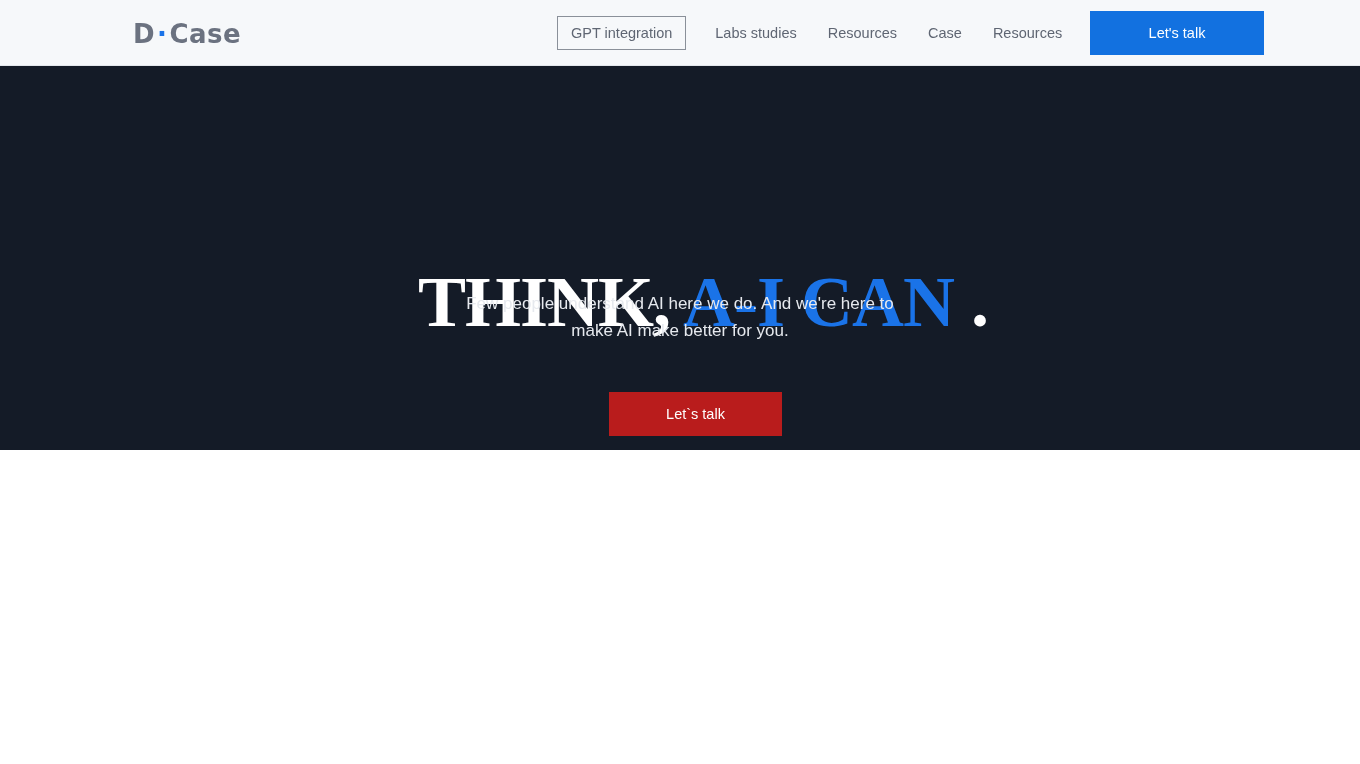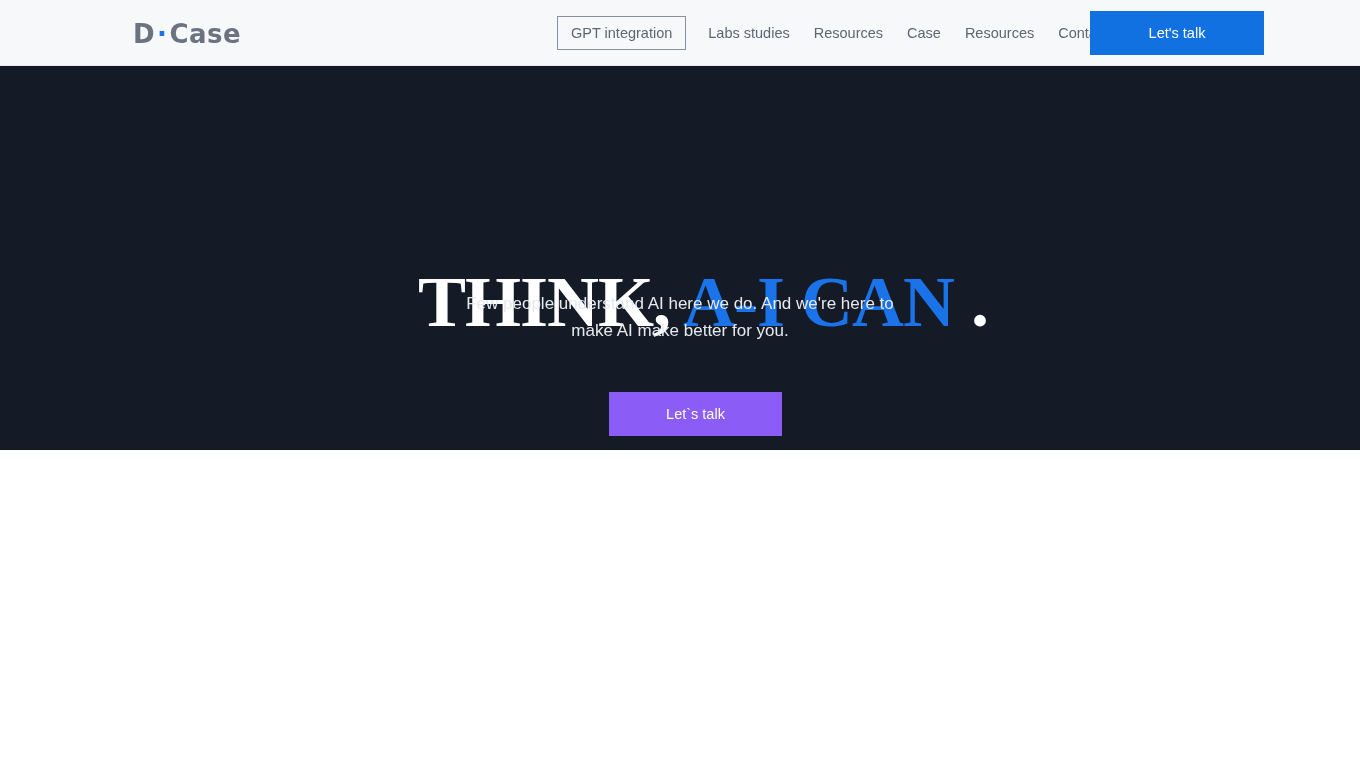--- a/index.html
+++ b/index.html
@@ -24,21 +24,21 @@
     position: absolute; left: 133px; top: 21px;
     font-size: 26px; font-weight: 700; letter-spacing: .5px;
     color: #6b7280; font-family: "DejaVu Sans", sans-serif;
     display: flex; align-items: center; line-height: 1;
   }
   .logo .ld { color: #6b7280; }
   .logo .dot { color: #1a73e8; margin: 0 2px; font-size: 26px; }
 
   .nav {
     position: absolute; left: 557px; top: 0; height: 66px;
-    display: flex; align-items: center; gap: 0;
+    display: flex; align-items: center; gap: 7px;
   }
   .nav a {
     color: #5f6673; font-size: 14.5px; text-decoration: none;
     padding: 0 12px; white-space: nowrap;
   }
   .nav a.boxed {
     border: 1px solid #8a9099;
     padding: 8px 13px;
     margin-right: 10px;
     color: #5f6673;
@@ -70,21 +70,21 @@
   .hero-title .accent { color: #1a73e8; }
   .hero-title .dotend { color: #ffffff; }
   .hero-sub {
     position: absolute; top: 224px; left: 0; width: 1360px;
     text-align: center;
     font-size: 17px; line-height: 27px; color: #e6e9ee;
   }
   .hero-btn {
     position: absolute; top: 326px; left: 609px;
     width: 173px; height: 44px;
-    background: #8b5cf6; color: #fff; border: none;
+    background: #b91c1c; color: #fff; border: none;
     font-size: 14.5px; cursor: pointer;
     display: flex; align-items: center; justify-content: center;
     font-family: "Liberation Sans", sans-serif;
   }
 
   
   .cookie-banner {
     position: absolute; left: 0; top: 450px;
     width: 1360px; height: 314px;
     background: #ffffff;

